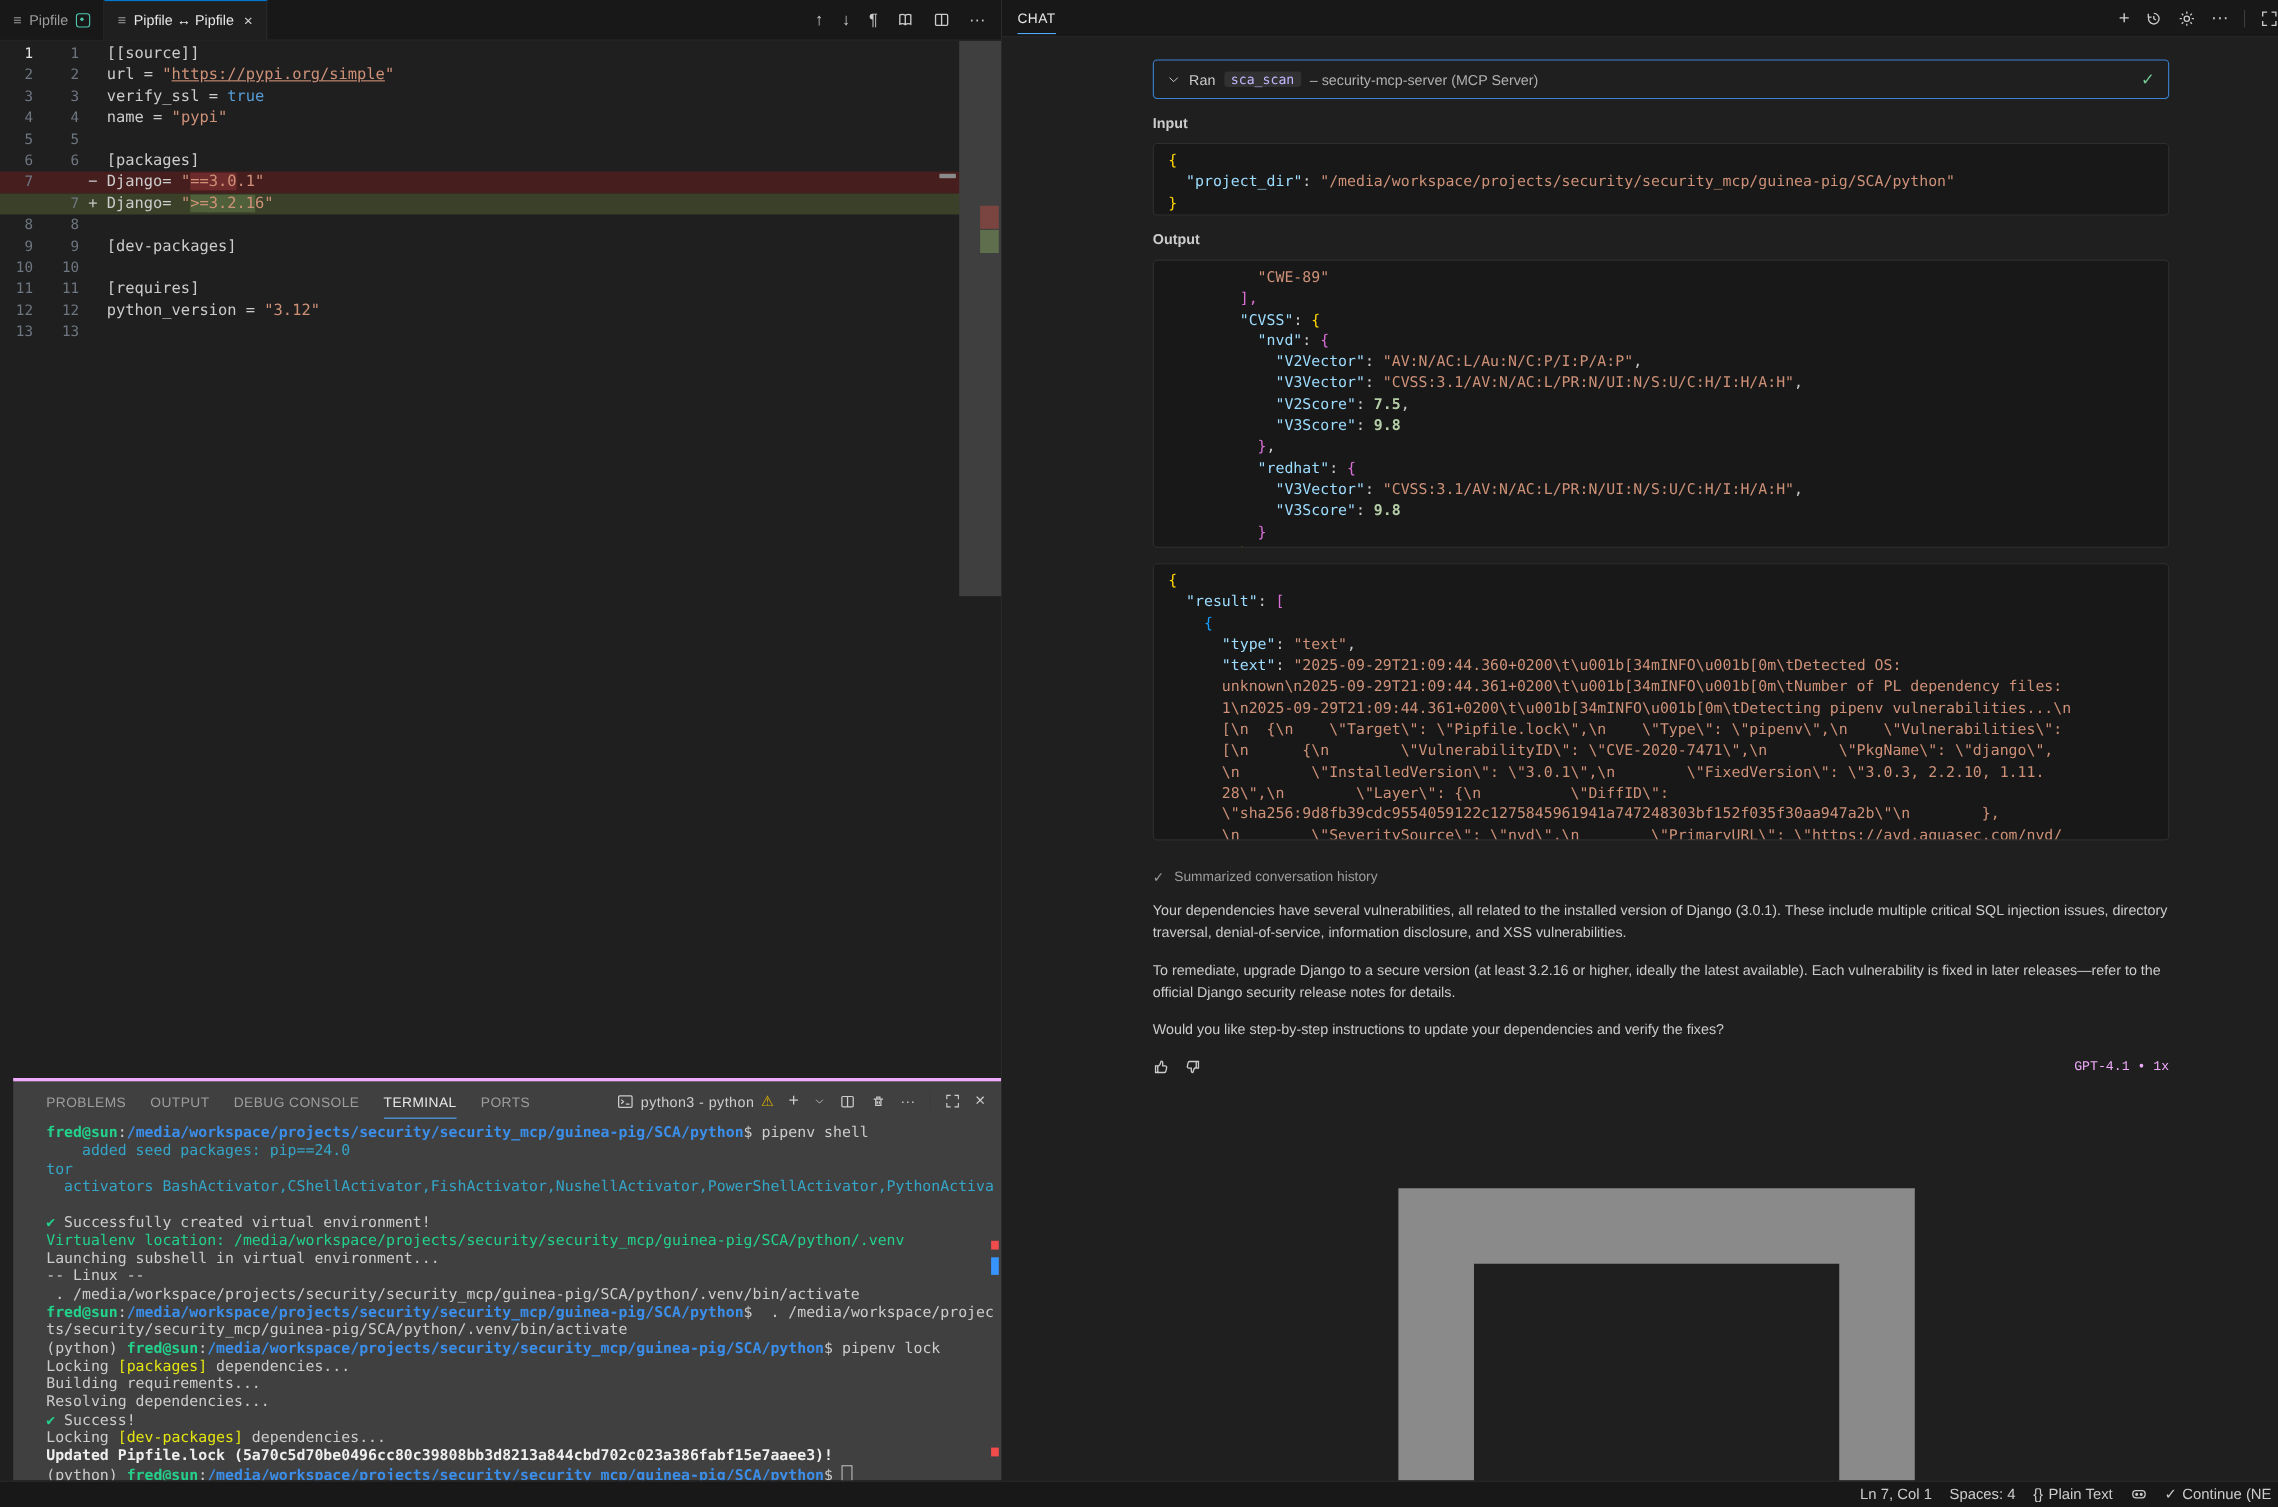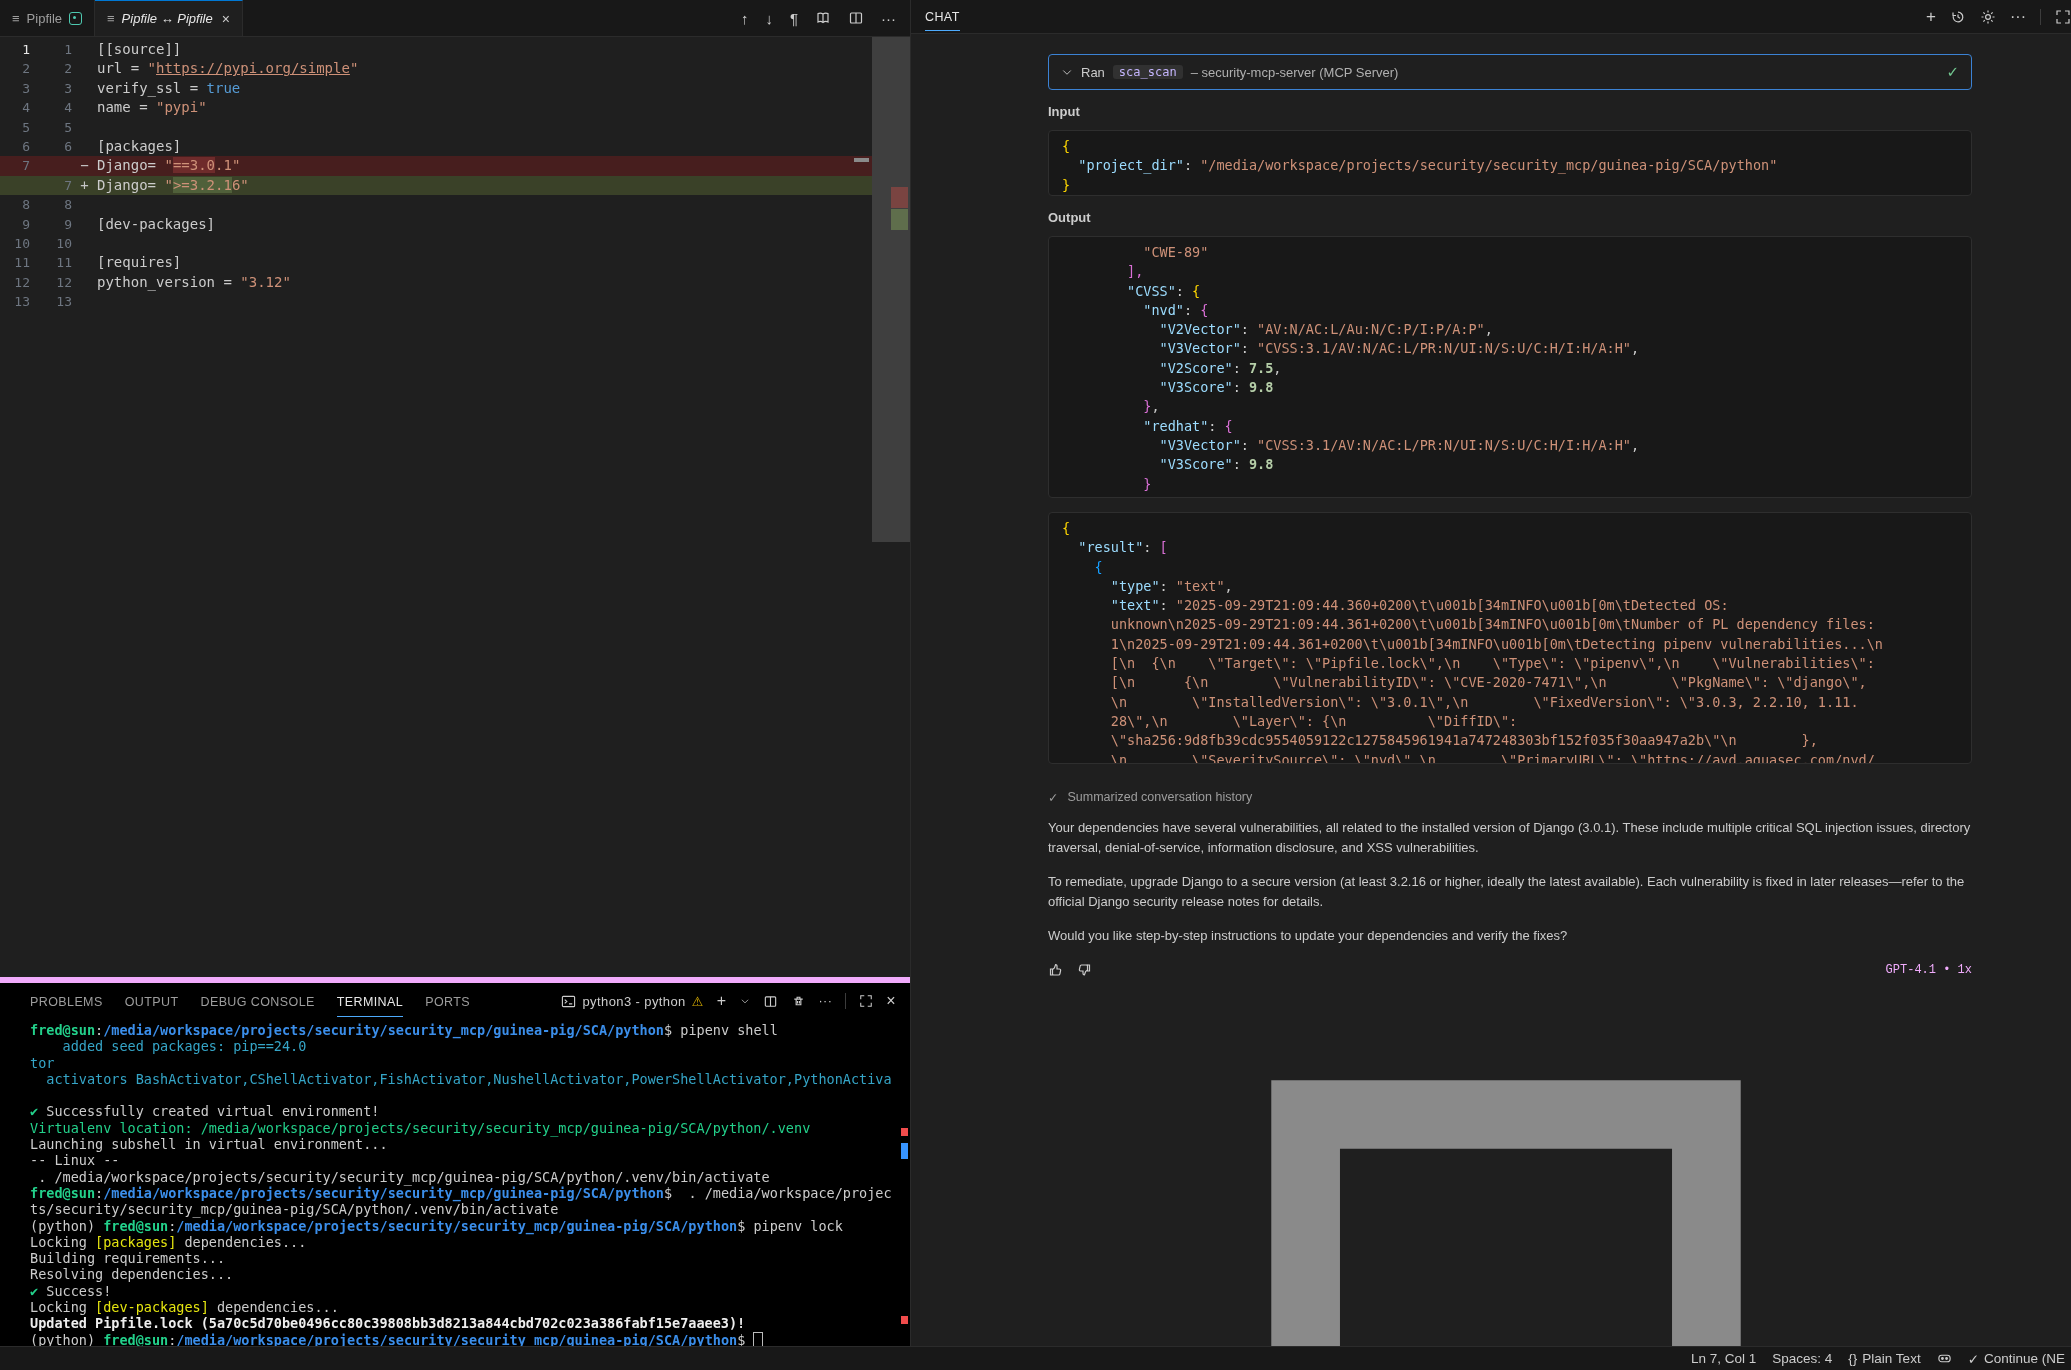--- a/index.html
+++ b/index.html
@@ -6,21 +6,21 @@
   #app{position:relative;width:2071px;height:1370px;background:#1f1f1f;overflow:hidden;
        font-family:"Liberation Sans","DejaVu Sans",sans-serif;color:#cccccc;}
 
   
   .left{position:absolute;left:0;top:0;width:910px;height:1346px;border-right:1px solid #2b2b2b;background:#1f1f1f;}
   .tabbar{height:36px;background:#181818;border-bottom:1px solid #2b2b2b;display:flex;align-items:stretch;}
   .tab{display:flex;align-items:center;gap:7px;padding:0 12px;font-size:13px;border-right:1px solid #2b2b2b;cursor:pointer;}
   .tab .tab-ic{color:#9d9d9d;font-size:13px;}
   .tab.inactive{background:#181818;color:#9d9d9d;}
   .tab.active{background:#1f1f1f;color:#e7e7e7;border-top:1px solid #0078d4;}
-  .tab.active .lbl{font-style:italic;}
+  .tab.active .lbl{}
   .boxdot{width:11px;height:11px;border:1.5px solid #4ec9b0;border-radius:3px;position:relative;display:inline-block;}
   .boxdot::after{content:"";position:absolute;left:3px;top:3px;width:3px;height:3px;border-radius:50%;background:#4ec9b0;}
   .closex{color:#cccccc;font-size:14px;margin-left:2px;}
   .tb-actions{margin-left:auto;display:flex;align-items:center;gap:17px;padding:0 14px;color:#cccccc;font-size:15px;}
   .tb-actions .ic{width:16px;height:16px;}
 
   .editor{position:absolute;top:37px;left:0;right:0;bottom:363px;background:#1f1f1f;overflow:hidden;}
   .ed-rows{padding-top:3px;}
   .ed-row{display:flex;height:19.4px;line-height:19.4px;font-size:14px;}
   .ed-row .ln{font-family:"DejaVu Sans Mono",monospace;font-size:13px;color:#6e7681;text-align:right;flex:none;}
@@ -31,21 +31,21 @@
   .row-del{background:#471e1e;} .row-ins{background:#3a4128;}
   .c-hdel{background:#6e2b2b;} .c-hins{background:#50603a;}
 
   .rail{position:absolute;top:0;right:0;width:38px;bottom:0;}
   .rail .slider{position:absolute;left:0;right:0;top:0;height:505px;background:#3f3f3f;}
   .rail .m-red{position:absolute;right:2px;top:150px;width:17px;height:21px;background:#7a4441;}
   .rail .m-green{position:absolute;right:2px;top:172px;width:17px;height:21px;background:#5f6e4c;}
   .rail .m-dash{position:absolute;left:-18px;top:121px;width:15px;height:4px;background:#8a8a8a;}
 
   
-  .panel{position:absolute;left:0;right:0;bottom:0;height:363px;background:#000000;border-top:6px solid #f0abfc;}
+  .panel{position:absolute;left:12px;right:0;bottom:0;height:363px;background:#404040;border-top:3px solid #f0abfc;}
   .panel-tabs{height:36px;display:flex;align-items:center;padding:0 14px 0 30px;gap:22px;font-size:12.5px;letter-spacing:.4px;color:#9d9d9d;}
   .ptab{padding:9px 0 7px 0;cursor:pointer;}
   .ptab.active{color:#e7e7e7;border-bottom:1px solid #4daafc;}
   .panel-right{margin-left:auto;display:flex;align-items:center;gap:13px;color:#cccccc;}
   .shellbadge{display:flex;align-items:center;gap:6px;font-size:13px;color:#cccccc;}
   .warn{color:#ddb100;font-size:13px;}
   .psep{width:1px;height:16px;background:#3c3c3c;}
   .term{position:absolute;top:37px;left:0;right:0;bottom:0;padding:2px 0 0 30px;overflow:hidden;}
   .t-line{white-space:pre;height:16.3px;line-height:16.3px;font-size:13.5px;font-family:"DejaVu Sans Mono",monospace;}
   .cursor{display:inline-block;width:8px;height:13px;border:1px solid #bbbbbb;vertical-align:-2px;}

